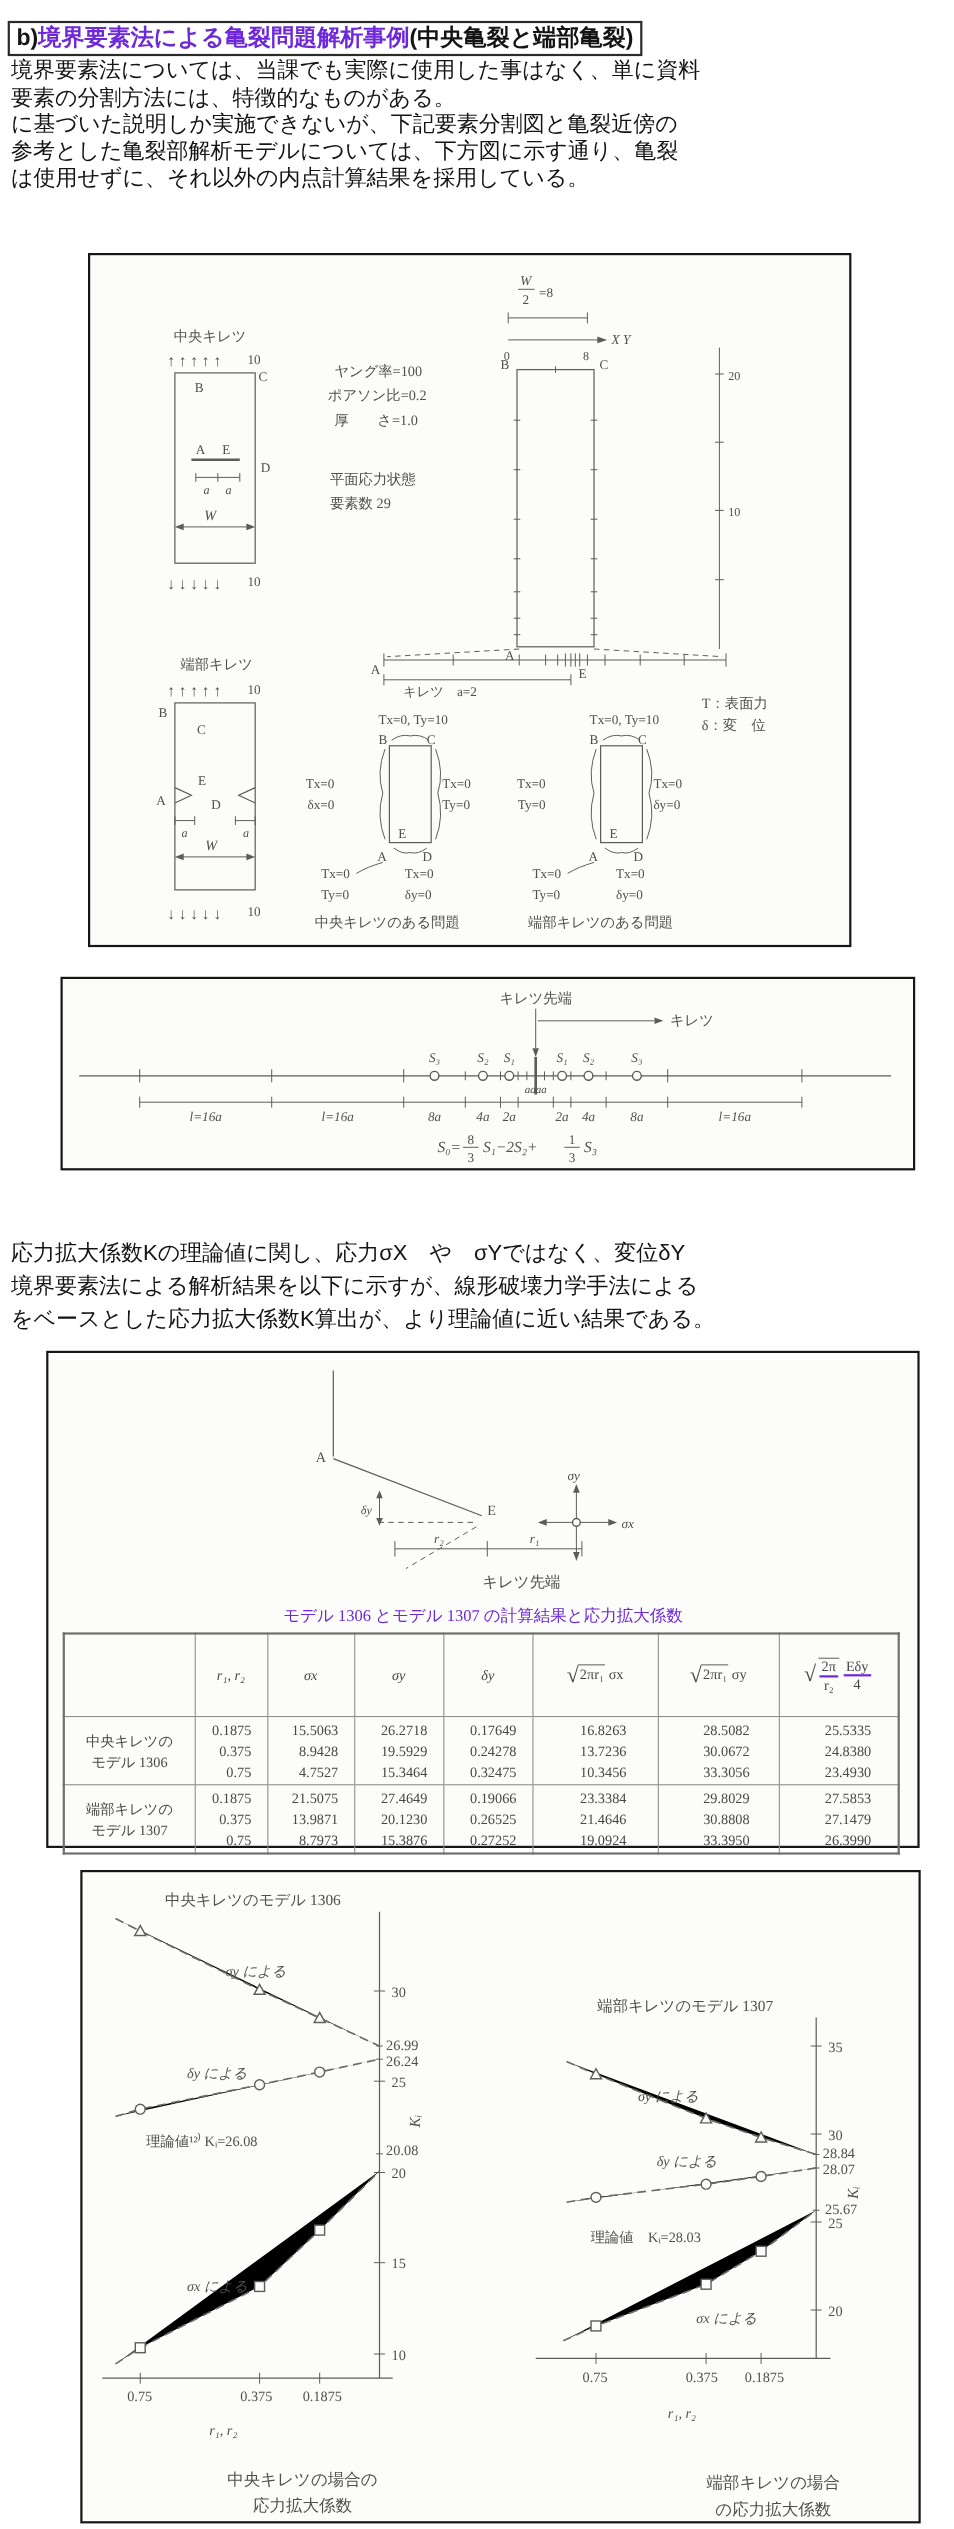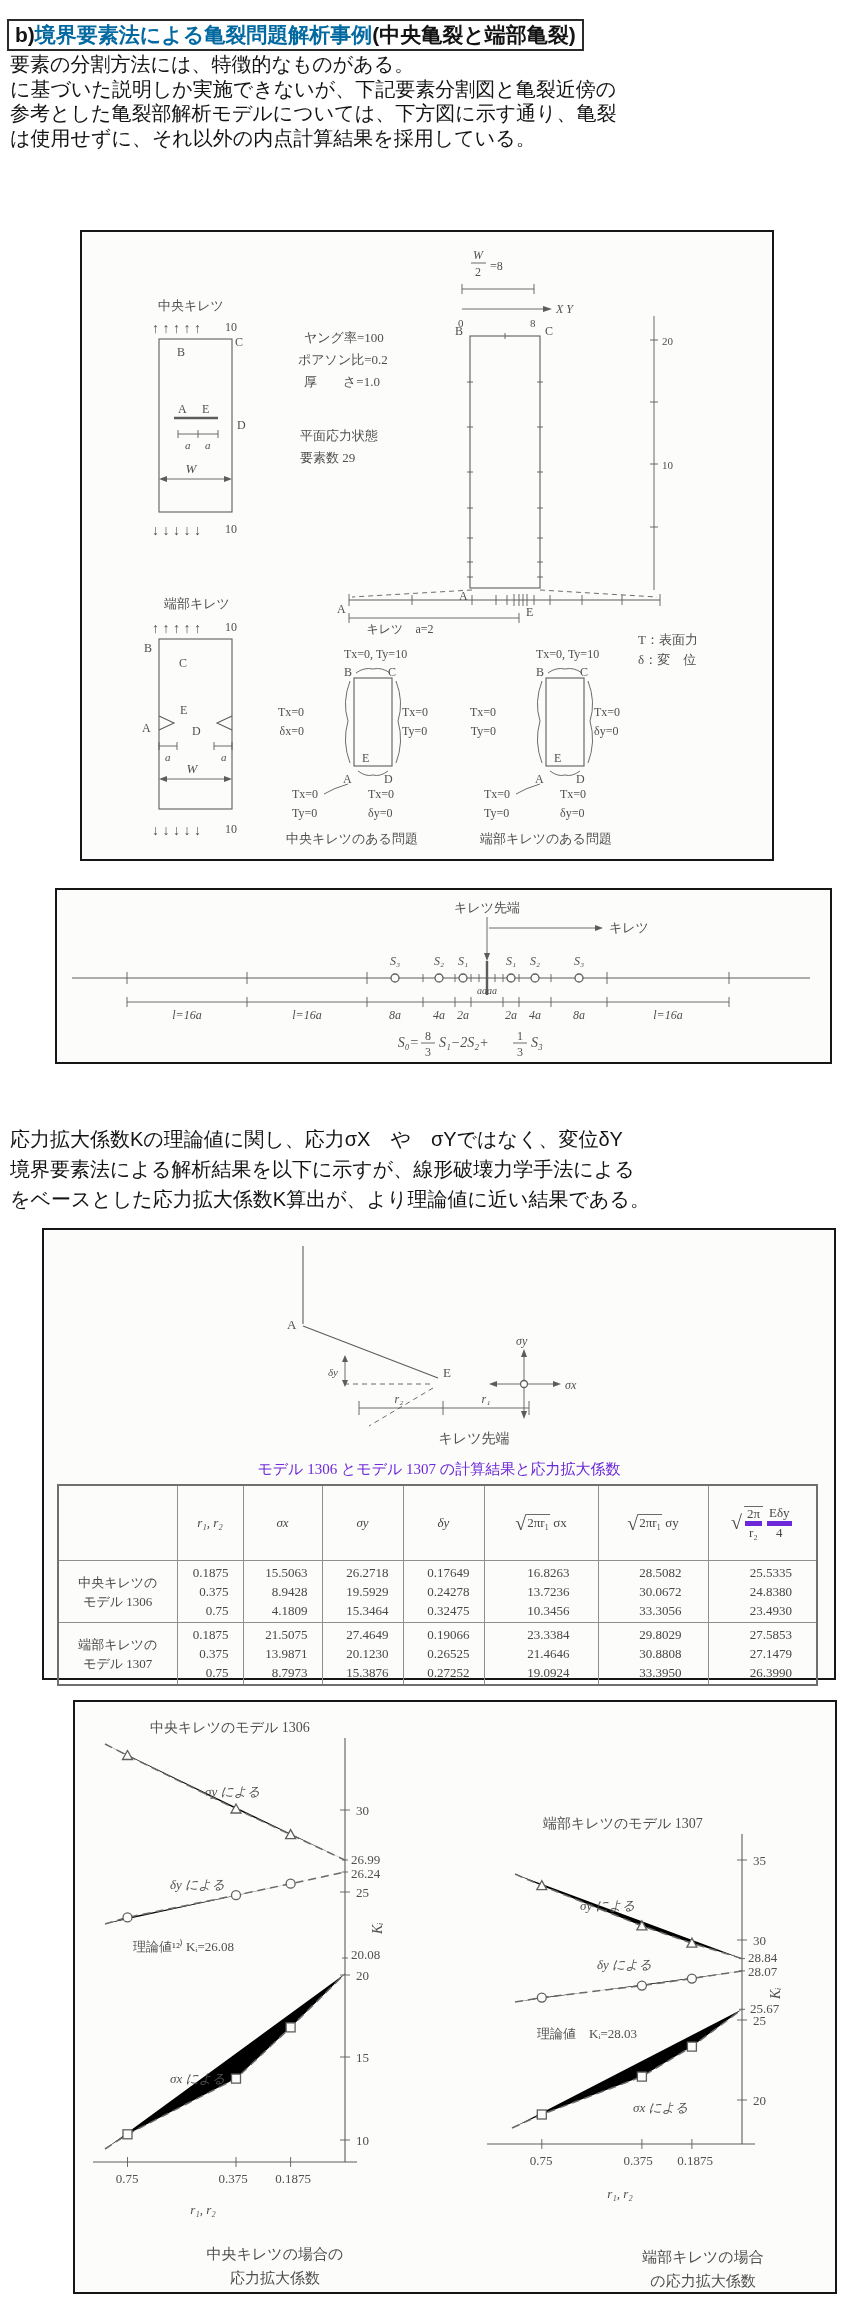--- a/index.html
+++ b/index.html
@@ -1,21 +1,21 @@
 <!DOCTYPE html>
 <html><head>
 <meta charset="utf-8">
 <style>
   html,body{margin:0;padding:0;background:#ffffff;width:867px;height:2299px;position:relative;
     font-family:"Liberation Sans", sans-serif;color:#141414;}
   .abs{position:absolute;}
   
   #title-box{left:7px;top:19px;border:2px solid #2a2a2a;padding:0 6px;font-size:21px;font-weight:bold;
     line-height:28px;white-space:nowrap;background:#fff;}
-  .red{color:#0369a1;text-align:center;}
+  .red{color:#6d28d9;text-align:center;}
   
   .para{font-size:20px;line-height:24.6px;white-space:nowrap;}
   #para1{left:10px;top:52px;}
   #para2{left:10px;top:1124px;line-height:30px;}
   
   .figure-box{border:2px solid #161616;background:#fcfcfa;}
   #fig1{left:80px;top:230px;width:690px;height:627px;}
   #fig2{left:55px;top:888px;width:773px;height:172px;}
   #fig3{left:42px;top:1228px;width:790px;height:448px;}
   #fig4{left:55px;top:1700px;width:760px;height:590px;margin-left:18px;}
@@ -37,29 +37,30 @@
   #calc-table{left:13px;top:254px;border-collapse:collapse;table-layout:fixed;
     font-family:"Liberation Serif",serif;font-size:13px;color:#474747;}
   #calc-table td{border:1px solid #8f8f8f;padding:2px 4px;vertical-align:middle;}
   #calc-table{border:2px solid #6f6f6f;}
   #calc-table .hdr{text-align:center;height:70px;}
   #calc-table .num{text-align:right;padding-right:14px;line-height:19px;}
   #calc-table .rowlab{text-align:center;line-height:19px;}
   .sqrt{font-size:20px;vertical-align:-3px;}
   .rad{border-top:1px solid #6a6a6a;padding:0 1px;}
   .frac{display:inline-block;text-align:center;vertical-align:middle;line-height:1.08;margin:0 2px;}
-  .frac .top{display:block;border-bottom:5px solid #6d28d9;padding:0 2px;}
+  .frac .top{display:block;border-bottom:2px solid #6d28d9;padding:0 2px;}
   .frac .bot{display:block;}
 </style>
 </head>
 <body>
 
 <div class="abs" id="title-box"><span>b)</span><span class="red">境界要素法による亀裂問題解析事例</span><span>(中央亀裂と端部亀裂)</span></div>
 
 <div class="abs para" id="para1">
+  <div>境界要素法については、当課でも実際に使用した事はなく、単に資料</div>
   <div>要素の分割方法には、特徴的なものがある。</div>
   <div>に基づいた説明しか実施できないが、下記要素分割図と亀裂近傍の</div>
   <div>参考とした亀裂部解析モデルについては、下方図に示す通り、亀裂</div>
   <div>は使用せずに、それ以外の内点計算結果を採用している。</div>
 </div>
 
 <div class="abs figure-box" id="fig1">
 <svg width="686" height="623" viewBox="0 0 686 623">
 
   <g>
@@ -411,21 +412,21 @@
             <div>モデル 1306</div>
           </td>
     <td class="num">
             <div>0.1875</div>
             <div>0.375</div>
             <div>0.75</div>
           </td>
     <td class="num">
             <div>15.5063</div>
             <div>8.9428</div>
-            <div>4.1809</div>
+            <div>4.7527</div>
           </td>
     <td class="num">
             <div>26.2718</div>
             <div>19.5929</div>
             <div>15.3464</div>
           </td>
     <td class="num">
             <div>0.17649</div>
             <div>0.24278</div>
             <div>0.32475</div>

